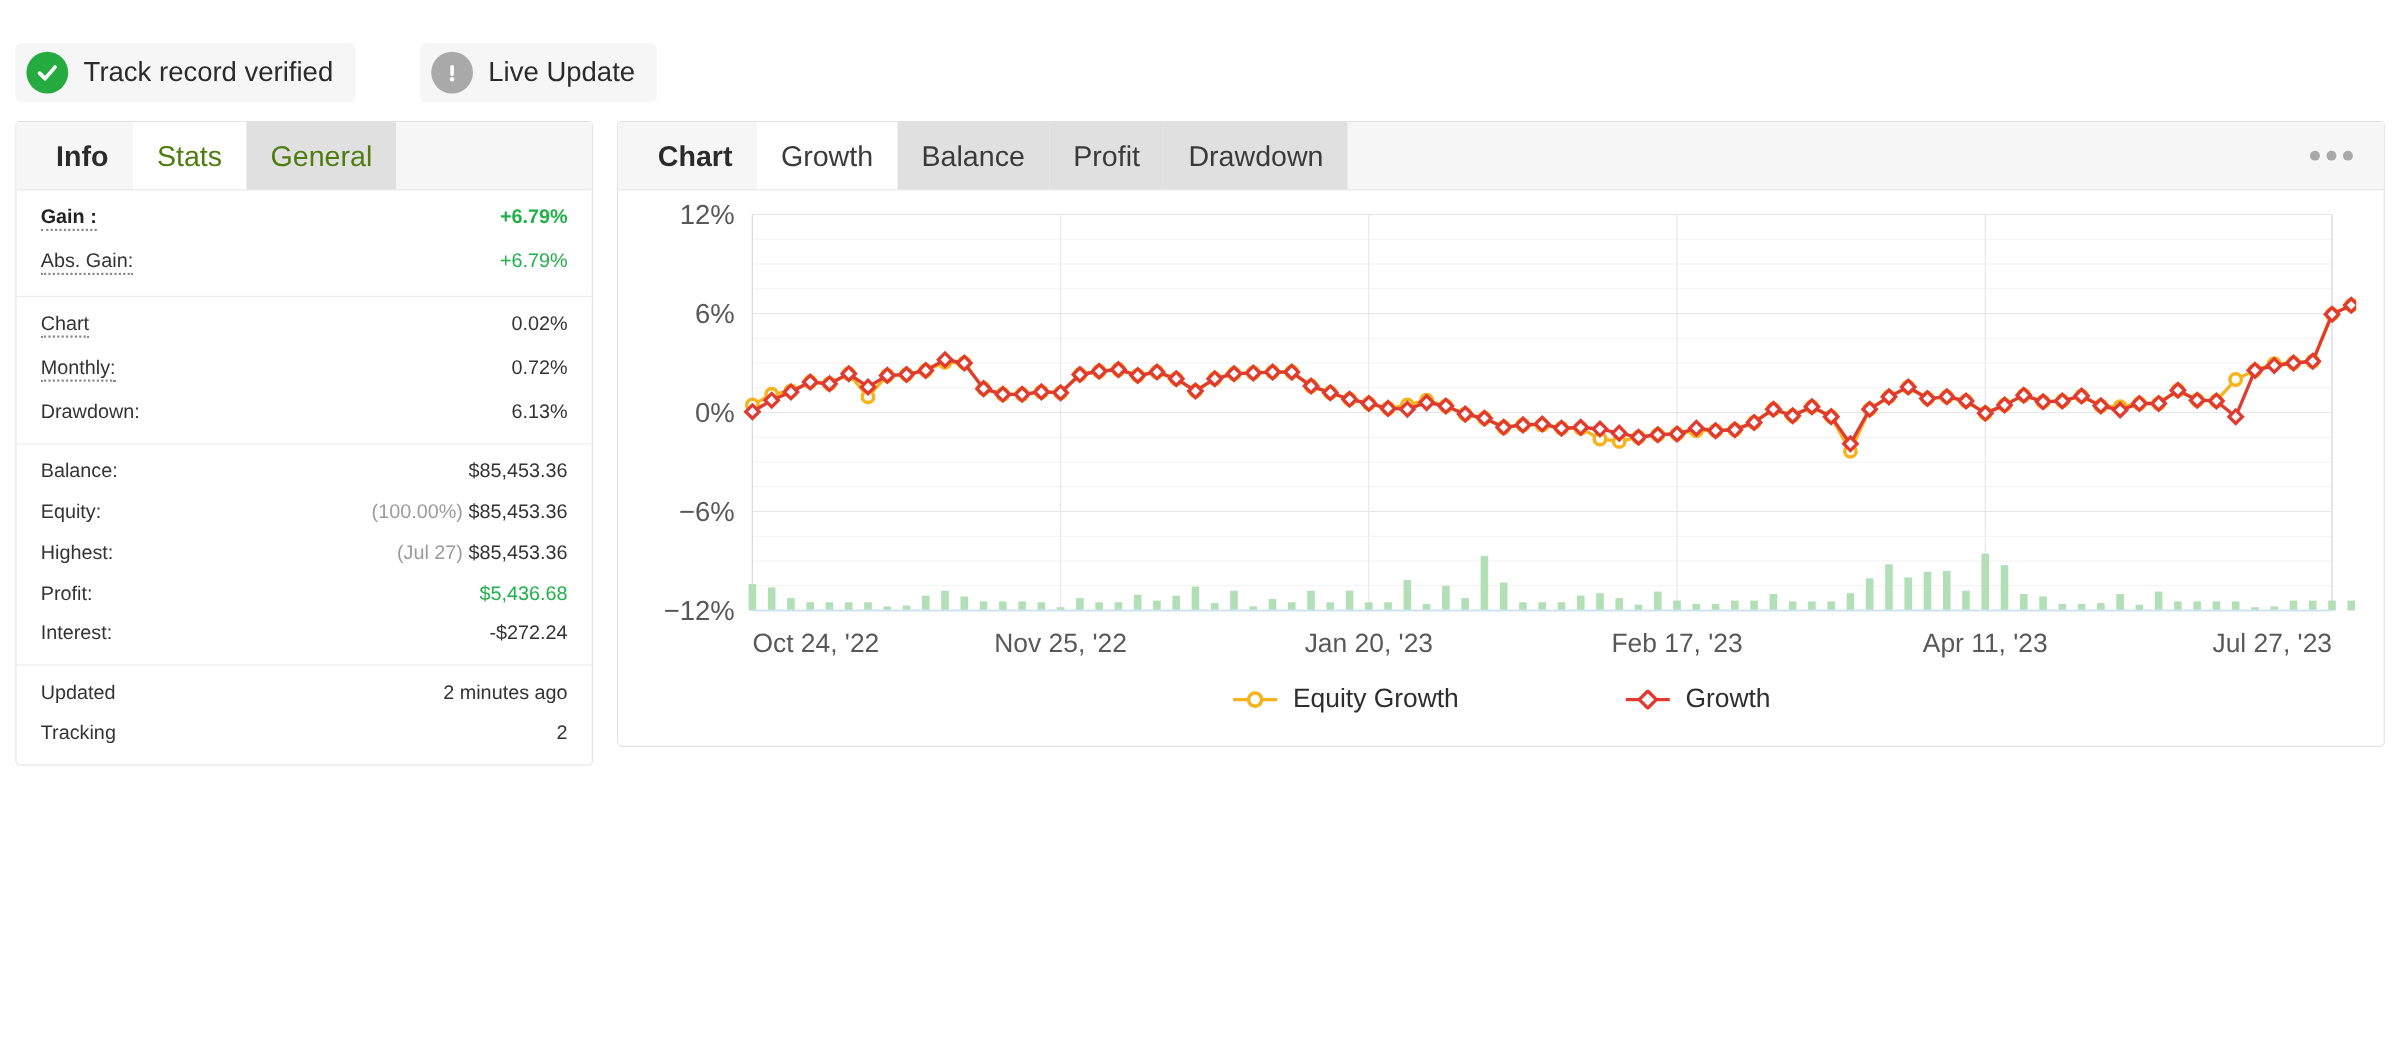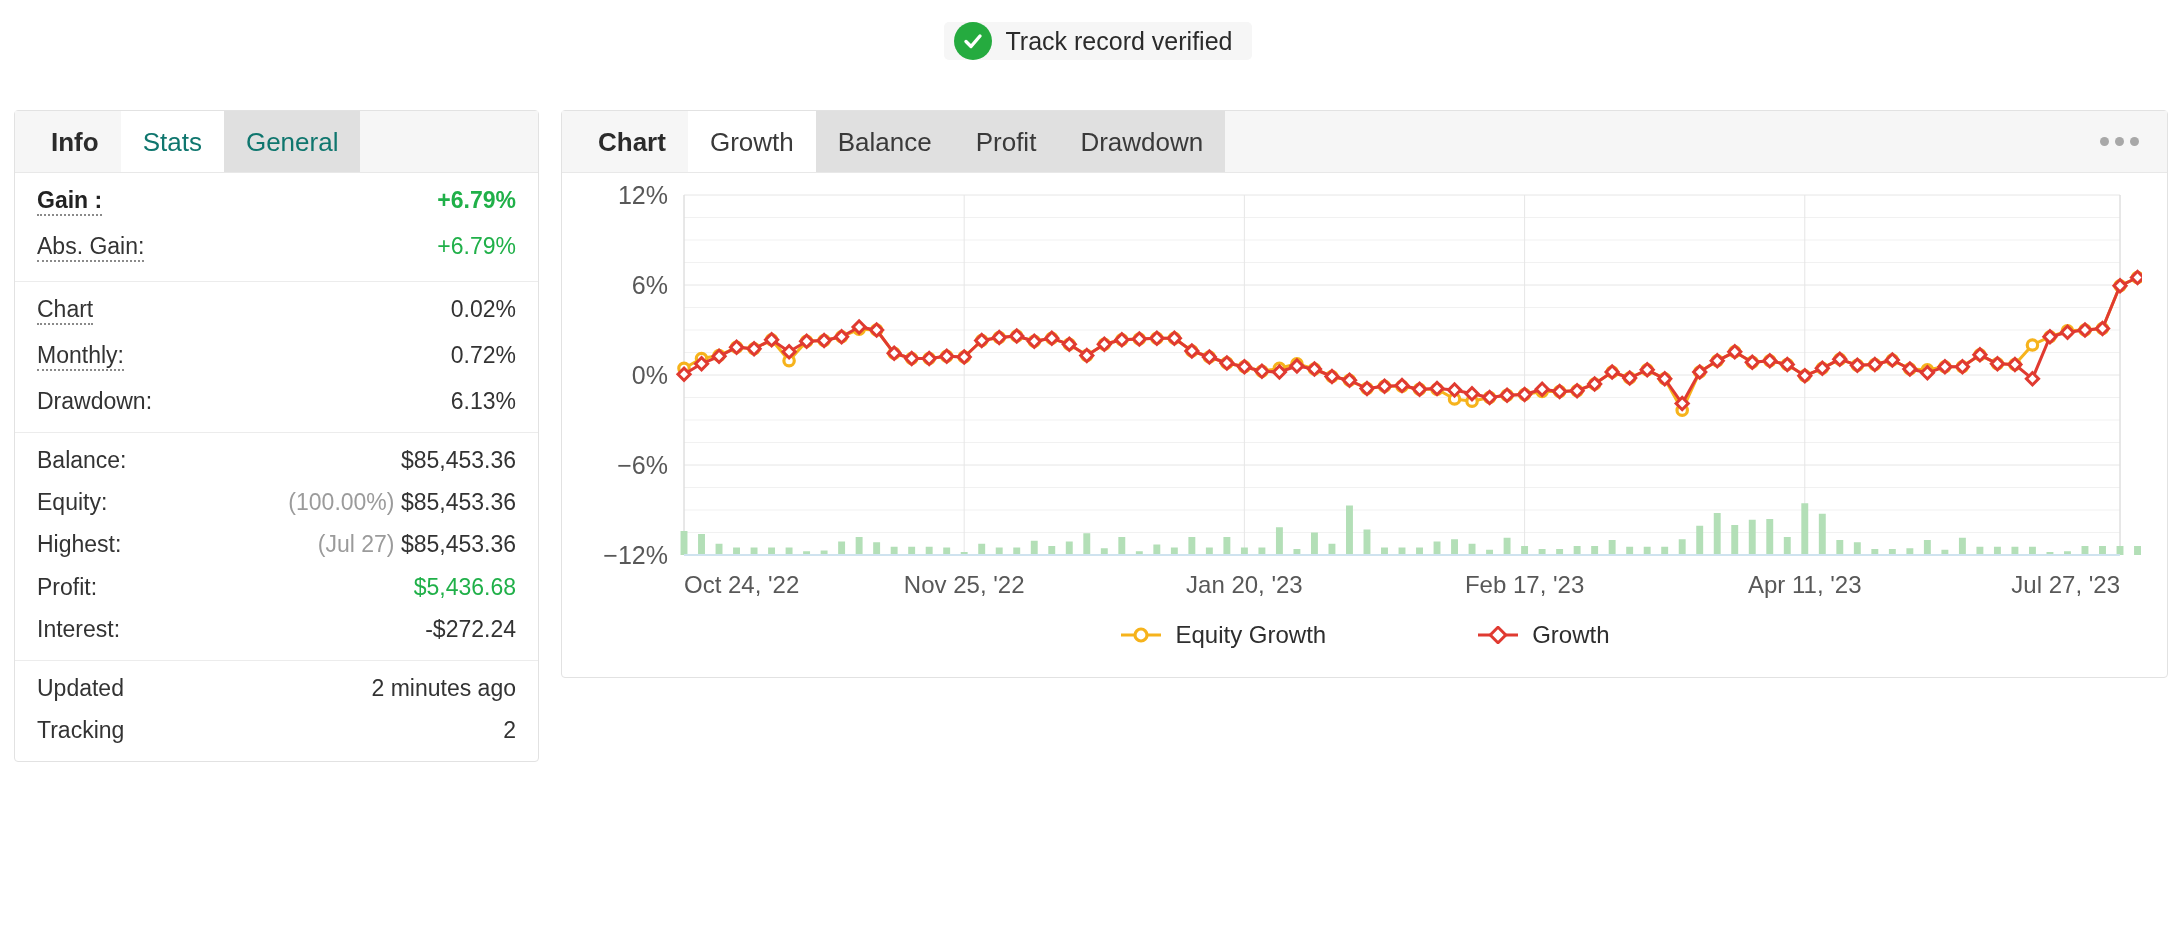--- a/index.html
+++ b/index.html
@@ -10,21 +10,20 @@
   }
   body { width: 2182px; height: 952px; overflow: hidden; }
 
   
   .badges {
     display: flex;
     align-items: center;
     gap: 59px;
     padding: 22px 0 0 14px;
     height: 110px;
-    flex-direction: column;
   }
   .badge {
     display: flex;
     align-items: center;
     background: #f6f6f6;
     border-radius: 5px;
     height: 54px;
     padding: 0 20px 0 10px;
   }
   .badge-icon {
@@ -65,37 +64,37 @@
     background: #f6f6f6;
     border-bottom: 1px solid #e8e8e8;
     height: 62px;
     align-items: stretch;
     padding-left: 14px;
   }
   .tabbar .tab {
     display: flex; align-items: center;
     padding: 0 22px;
     font-size: 26px;
-    color: #0f766e;
+    color: #4d7c0f;
     line-height: 1;
     white-space: nowrap;
     user-select: none;
   }
   .tabbar .tab.title { font-weight: bold; color: #2b2b2b; background: transparent; }
   .tabbar .tab.active { background: #ffffff; }
   .tabbar .tab.inactive { background: #e0e0e0; }
 
   .stat-group { padding: 6px 22px 10px 22px; }
   .stat-group + .stat-group { border-top: 1px solid #ececec; }
   .stat-row {
     display: flex;
     align-items: baseline;
     justify-content: space-between;
     padding: 9px 0;
-    font-size: 23px;
+    font-size: 18px;
     color: #333333;
     line-height: 1.05;
   }
   .stat-label { white-space: nowrap; }
   .stat-label.dotted {
     border-bottom: 2px dotted #8a8a8a;
     padding-bottom: 2px;
     line-height: 1;
   }
   .stat-label.bold { font-weight: bold; color: #222; }

